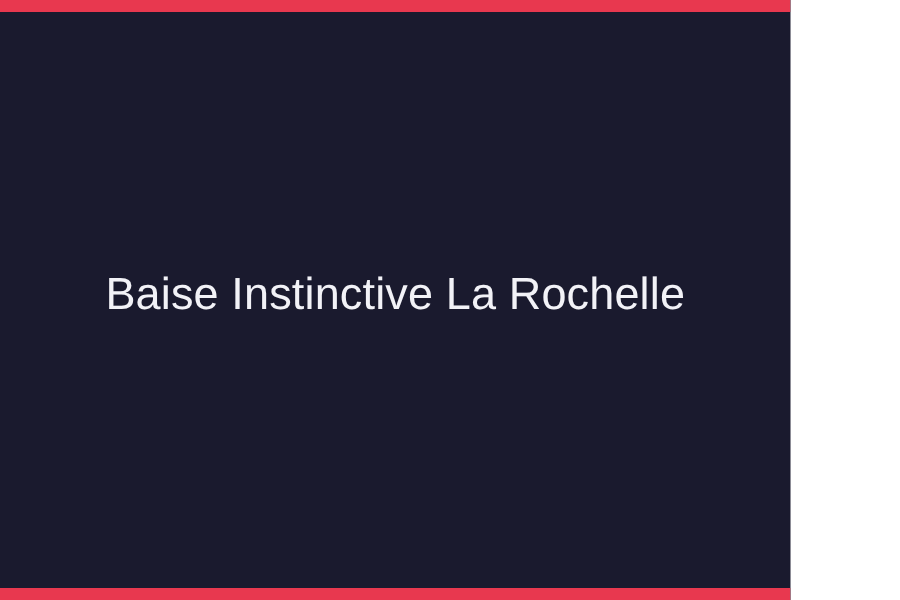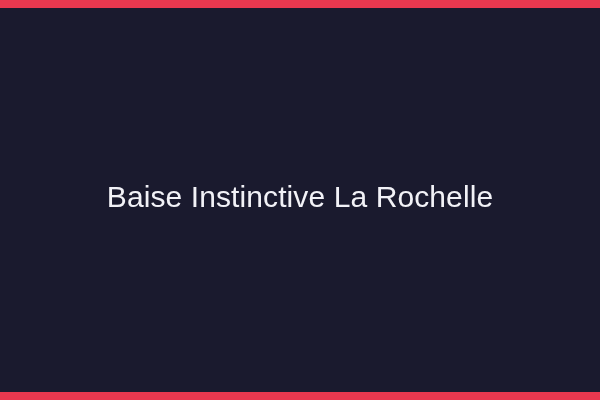--- a/index.html
+++ b/index.html
@@ -12,21 +12,21 @@
     width: 600px;
     height: 400px;
     overflow: hidden;
     background: #ffffff;
     font-family: "Liberation Sans", sans-serif;
   }
 
   .banner {
     position: relative;
     box-sizing: border-box;
-    width: 600px;
+    width: 527px;
     height: 400px;
     background: #1a1a2e;
     display: flex;
     flex-direction: column;
     justify-content: space-between;
     overflow: hidden;
   }
 
   .accent-bar {
     width: 100%;

